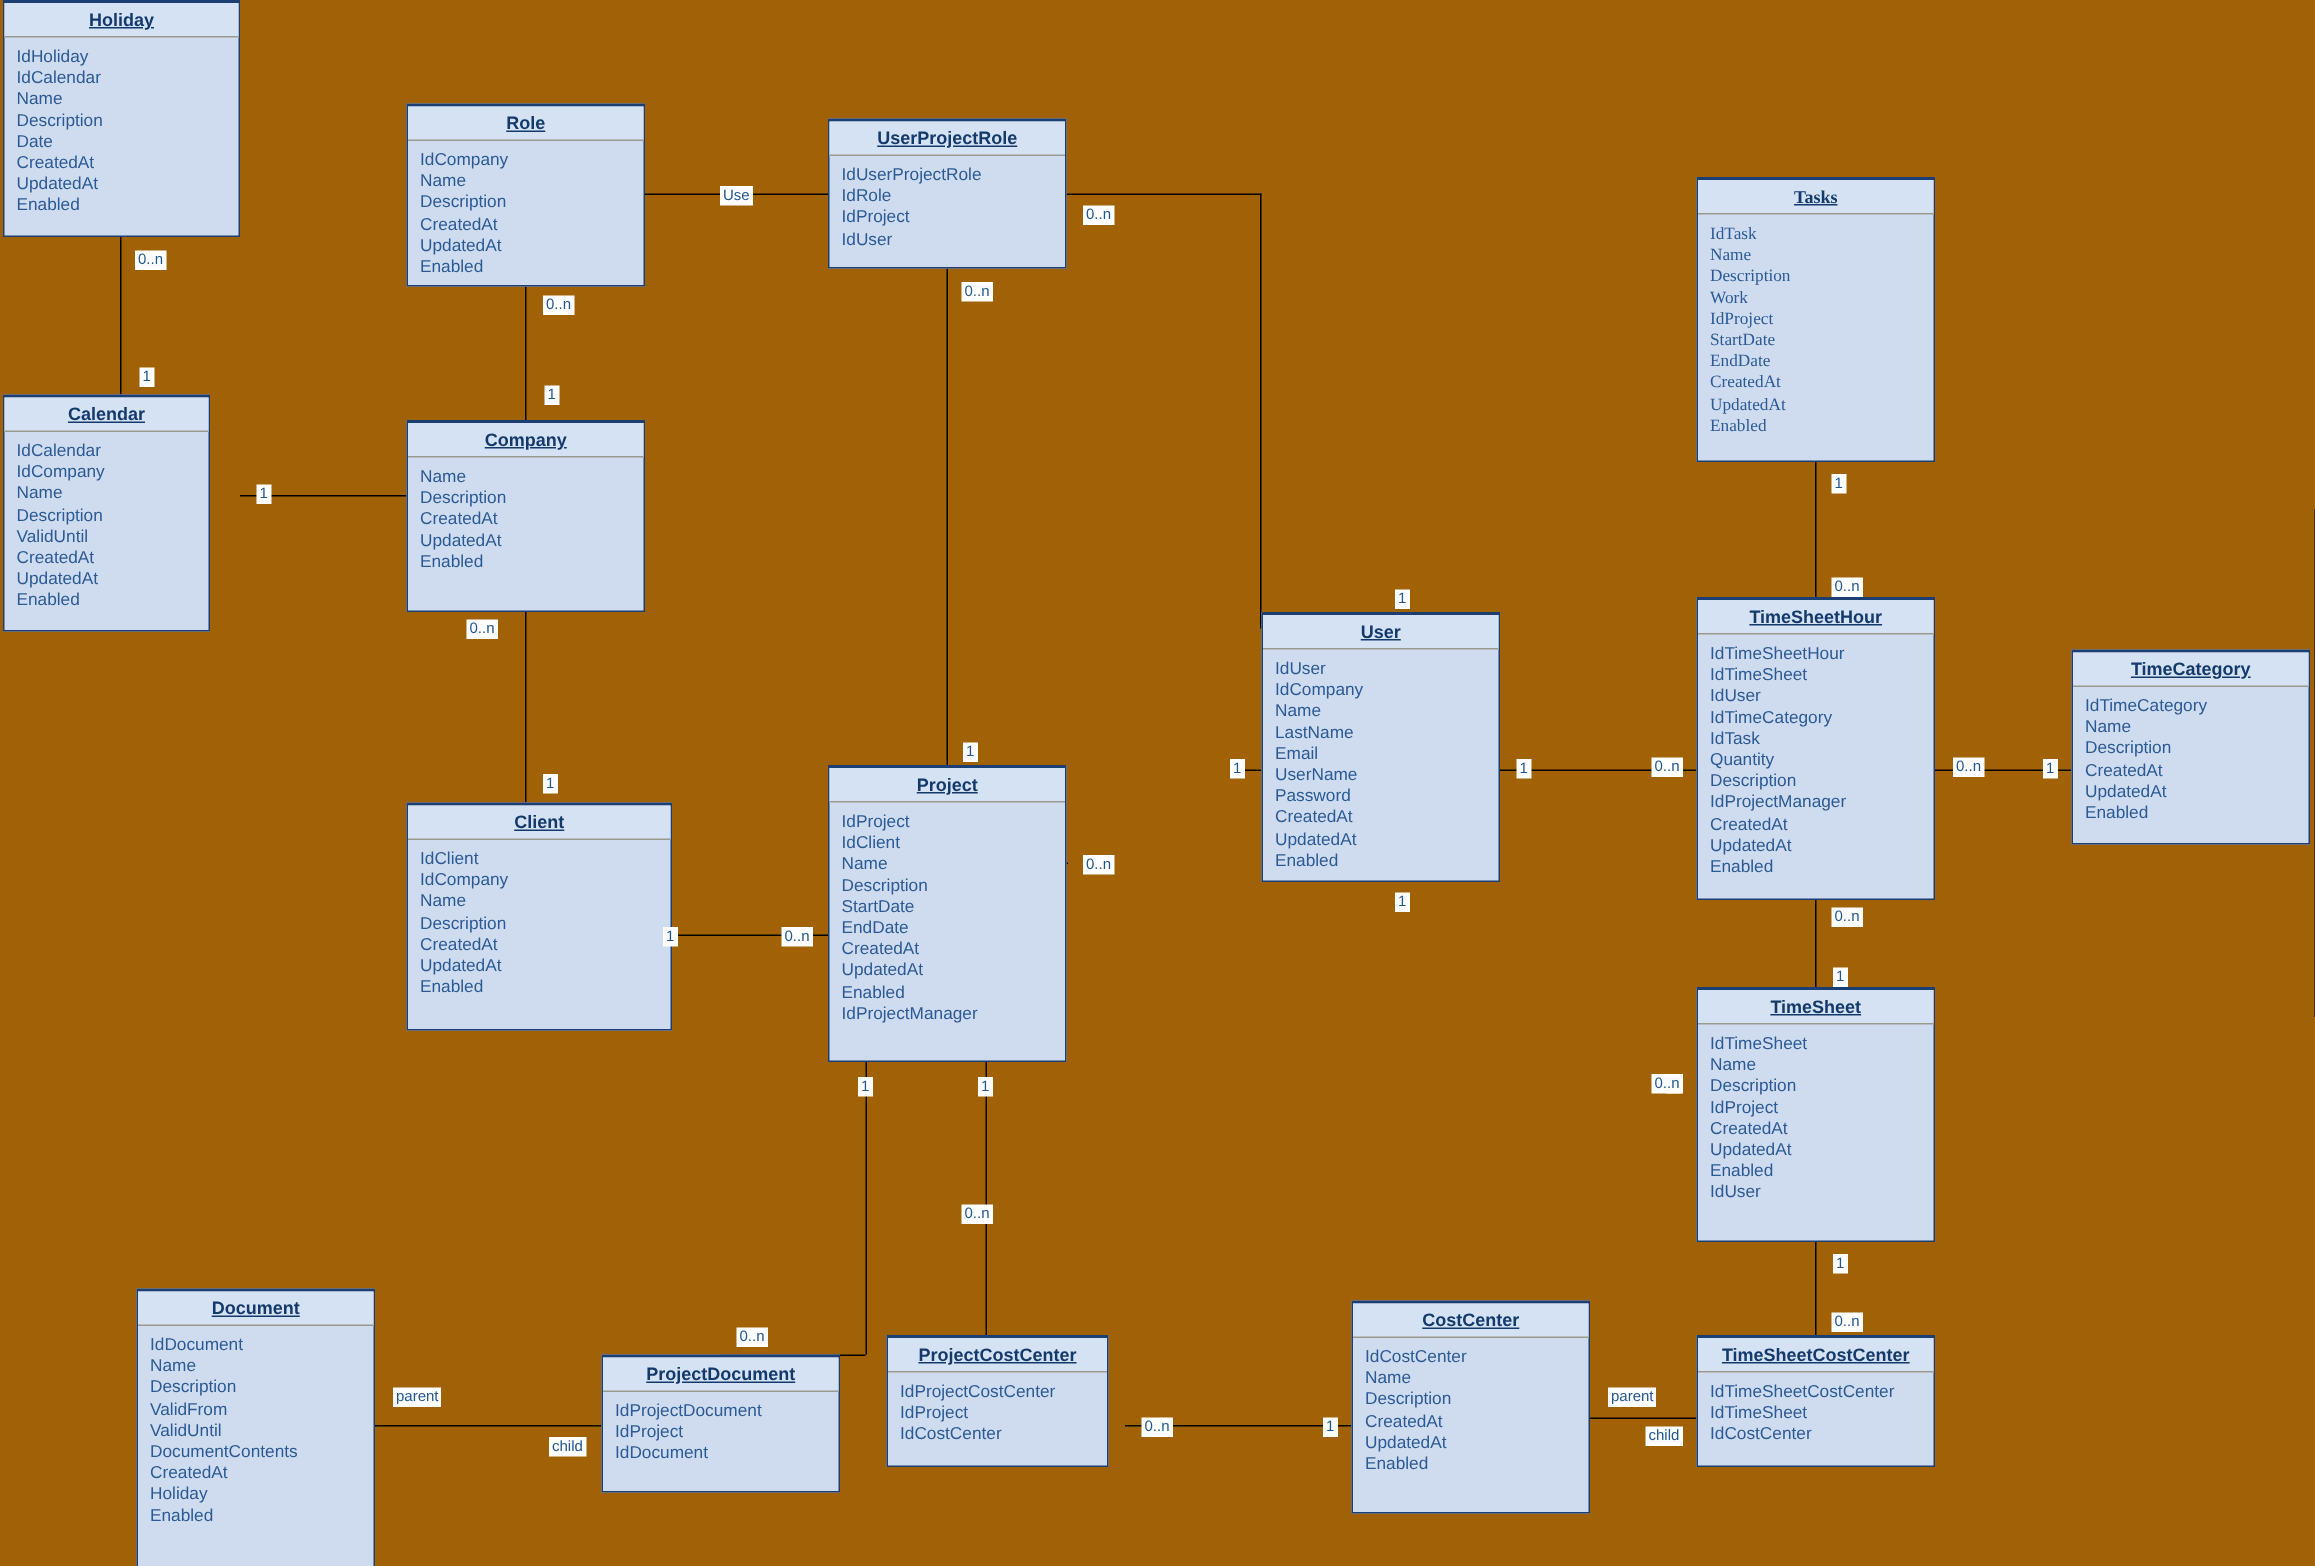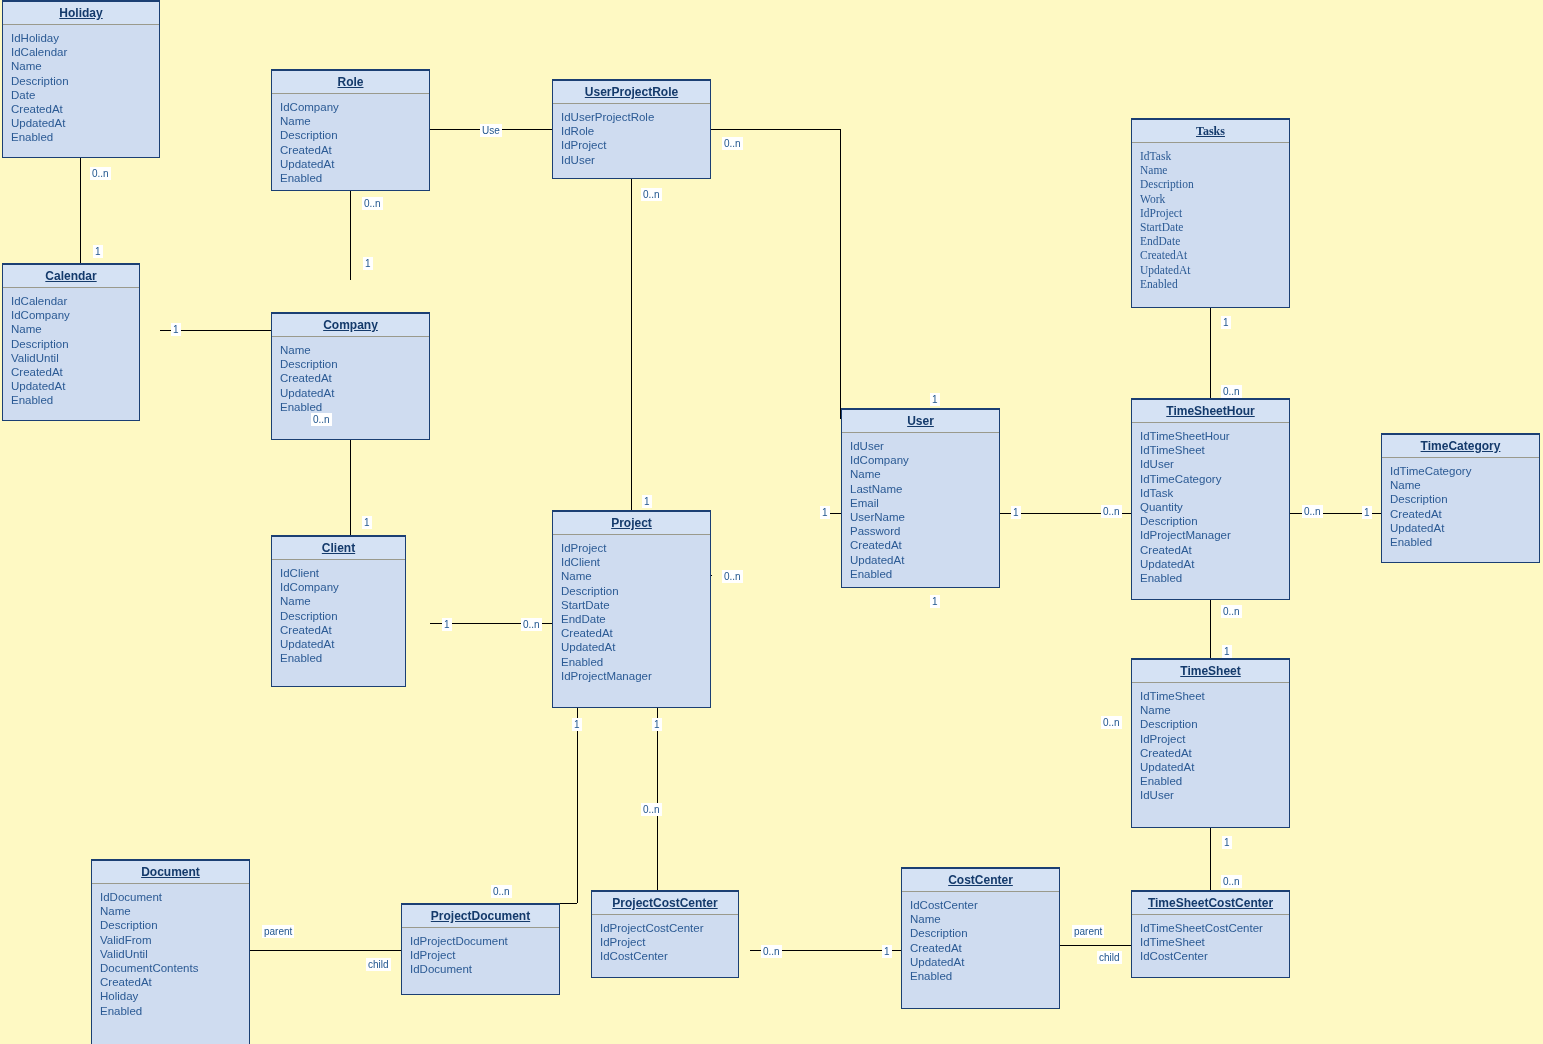--- a/index.html
+++ b/index.html
@@ -5,21 +5,21 @@
 <style>
   html, body {
     margin: 0;
     padding: 0;
     background: #000000;
   }
   #canvas {
     position: relative;
     width: 1543px;
     height: 1044px;
-    background: #fef9c3;
+    background: #a16207;
     overflow: hidden;
     font-family: "Liberation Sans", sans-serif;
   }
   .entity {
     position: absolute;
     box-sizing: border-box;
     background: #cfdcf0;
     border: 1px solid #1b3f73;
     border-top: 2px solid #1b3f73;
   }
@@ -141,21 +141,21 @@
         <div class="attr">IdCalendar</div>
         <div class="attr">IdCompany</div>
         <div class="attr">Name</div>
         <div class="attr">Description</div>
         <div class="attr">ValidUntil</div>
         <div class="attr">CreatedAt</div>
         <div class="attr">UpdatedAt</div>
         <div class="attr">Enabled</div>
       </div>
     </div>
-    <div class="entity" style="left: 271px; top: 280px; width: 159px; height: 128px; margin-top: 32px;">
+    <div class="entity" style="left: 271px; top: 280px; width: 159px; height: 128px;">
       <div class="entity-header">Company</div>
       <div class="entity-attrs">
         <div class="attr">Name</div>
         <div class="attr">Description</div>
         <div class="attr">CreatedAt</div>
         <div class="attr">UpdatedAt</div>
         <div class="attr">Enabled</div>
       </div>
     </div>
     <div class="entity" style="left: 841px; top: 408px; width: 159px; height: 180px;">
@@ -193,21 +193,21 @@
       <div class="entity-header">TimeCategory</div>
       <div class="entity-attrs">
         <div class="attr">IdTimeCategory</div>
         <div class="attr">Name</div>
         <div class="attr">Description</div>
         <div class="attr">CreatedAt</div>
         <div class="attr">UpdatedAt</div>
         <div class="attr">Enabled</div>
       </div>
     </div>
-    <div class="entity" style="left: 271px; top: 535px; width: 135px; height: 152px;">
+    <div class="entity" style="left: 271px; top: 535px; width: 177px; height: 152px;">
       <div class="entity-header">Client</div>
       <div class="entity-attrs">
         <div class="attr">IdClient</div>
         <div class="attr">IdCompany</div>
         <div class="attr">Name</div>
         <div class="attr">Description</div>
         <div class="attr">CreatedAt</div>
         <div class="attr">UpdatedAt</div>
         <div class="attr">Enabled</div>
       </div>

